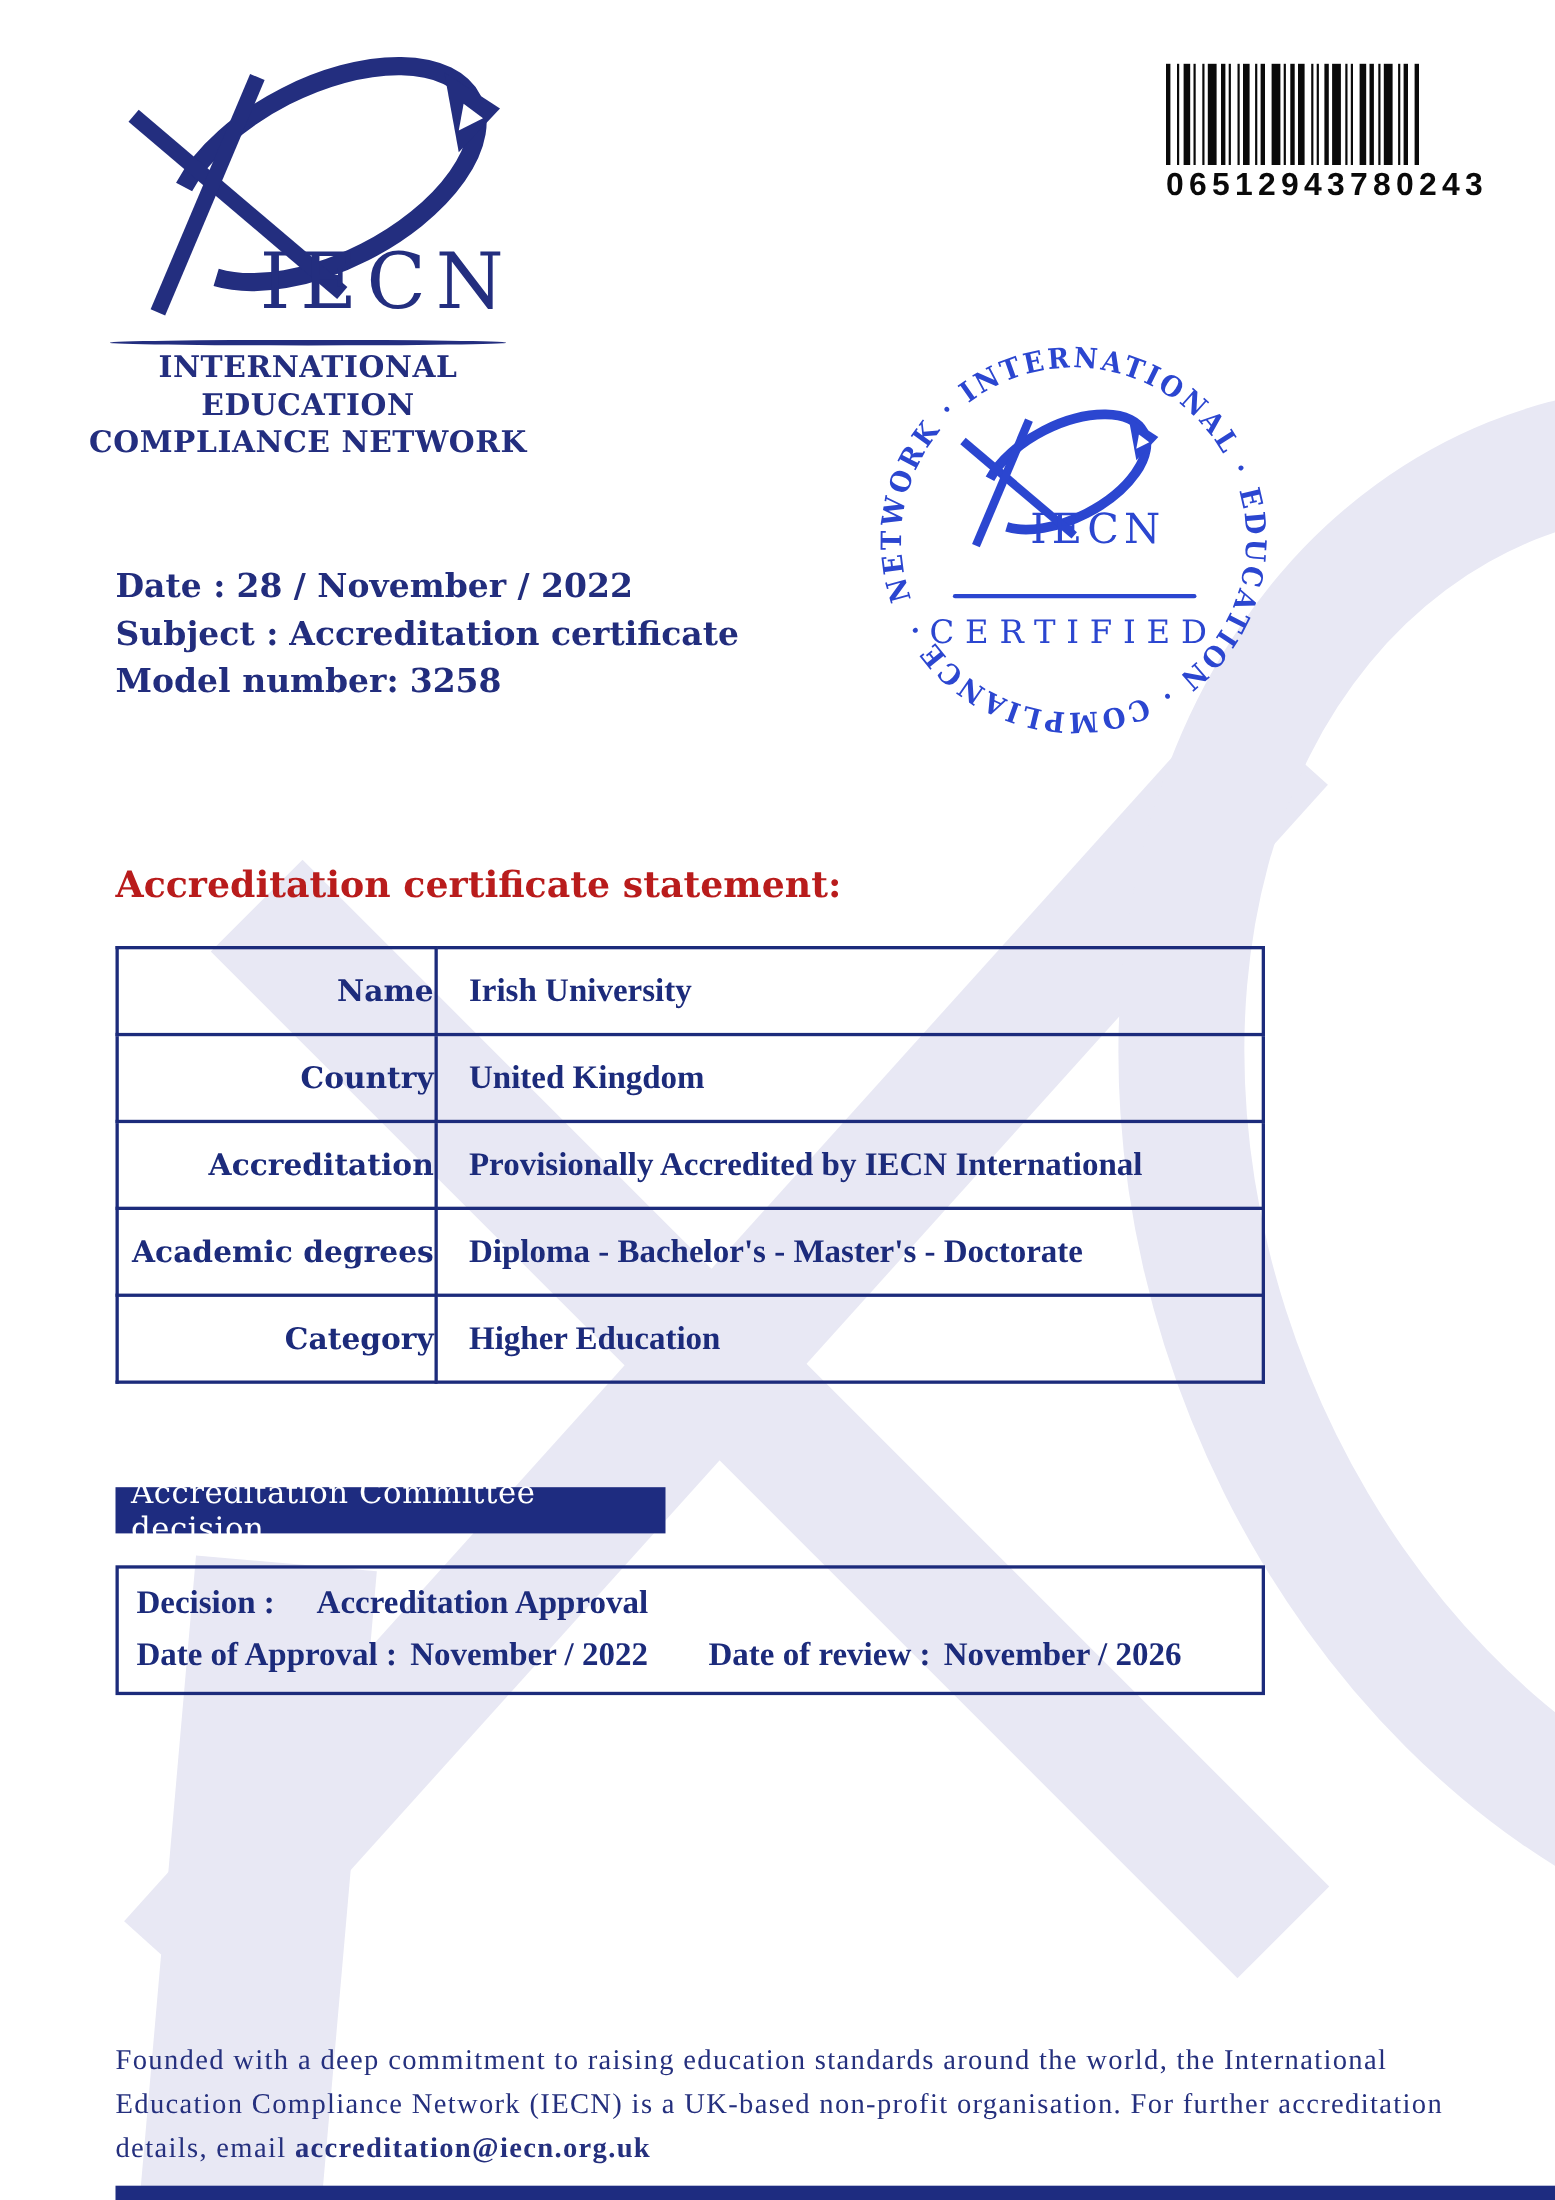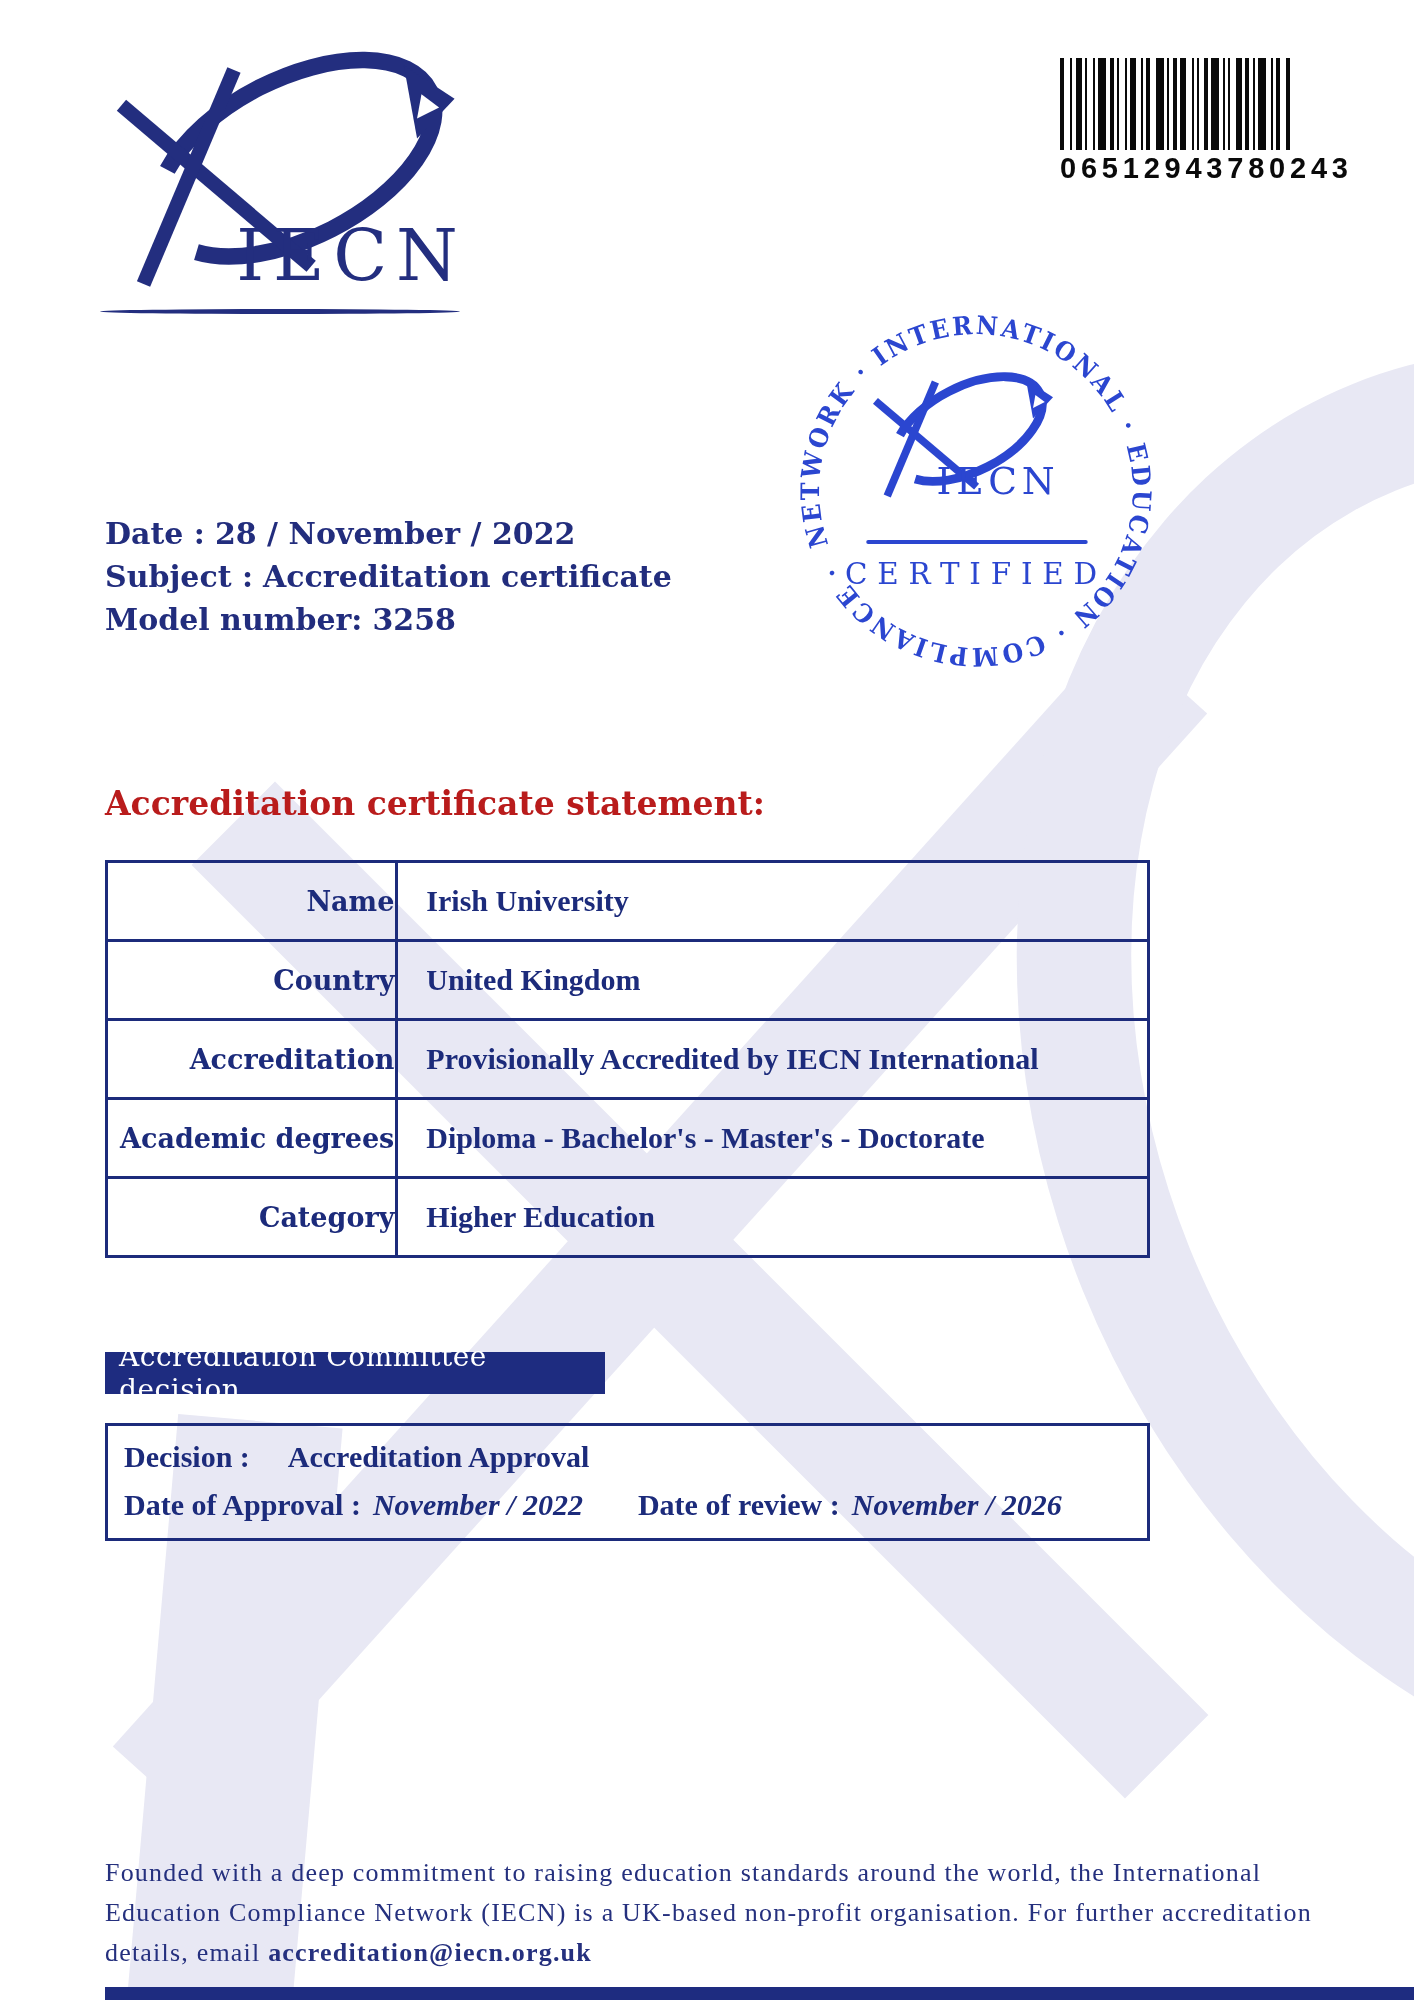--- a/index.html
+++ b/index.html
@@ -47,21 +47,21 @@
 
   
   .banner{left:105px;top:1352px;width:500px;height:42px;background:#1e2c80;color:#ffffff;
           font-size:28px;font-weight:400;display:flex;align-items:center;padding-left:14px;
           box-sizing:border-box;letter-spacing:.5px;font-family:"DejaVu Serif",serif;}
   .dec-box{left:105px;top:1423px;width:1045px;height:118px;border:3px solid #1c2b7b;
            box-sizing:border-box;font-family:"Liberation Serif",serif;font-weight:700;
            font-size:30px;color:#1c2b7b;padding:14px 0 0 16px;}
   .dec-line{margin-bottom:14px;}
   .dec-line .gap1{margin-left:38px;}
-  .dec-line .gap2{margin-left:12px;font-style:italic;}
+  .dec-line .gap2{margin-left:12px;}
   .dec-line .gap3{margin-left:55px;}
 
   
   .footer{left:105px;top:1853px;width:1240px;font-family:"Liberation Serif",serif;
           font-size:26px;letter-spacing:1.2px;line-height:40px;color:#25307e;}
   .footer b{font-weight:700;}
   .bottom-bar{left:105px;top:1987px;width:1309px;height:13px;background:#1e2c80;}
 </style>
 </head>
 <body>
@@ -77,20 +77,24 @@
     <g stroke="#232e7f" fill="none">
       <ellipse cx="182" cy="98" rx="136" ry="72" transform="rotate(-27 182 98)" stroke-width="15" pathLength="100" stroke-dasharray="44 14 42 0"></ellipse>
       <path d="M 24,50 L 196,196" stroke-width="13"></path>
       <path d="M 126,18 L 44,212" stroke-width="13"></path>
     </g>
     <path d="M 280,14 L 326,44 L 292,80 Z" fill="#232e7f"></path>
     <path d="M 296,40 L 312,52 L 292,62 Z" fill="#ffffff"></path>
     <text x="128" y="208" font-size="64" letter-spacing="8" fill="#232e7f" font-family="DejaVu Serif, serif" font-weight="500">IECN</text>
   </svg>
   <div class="abs z logo-divider"></div>
+  <div class="abs z org-block">
+    <div>INTERNATIONAL EDUCATION</div>
+    <div>COMPLIANCE NETWORK</div>
+  </div>
 
   <div class="abs z barcode">
     <div class="bars" id="bc-bars">
         <span style="width: 4px; margin-right: 6px;"></span>
         <span style="width: 2px; margin-right: 4px;"></span>
         <span style="width: 6px; margin-right: 3px;"></span>
         <span style="width: 2px; margin-right: 6px;"></span>
         <span style="width: 2px; margin-right: 3px;"></span>
         <span style="width: 8px; margin-right: 4px;"></span>
         <span style="width: 4px; margin-right: 3px;"></span>

